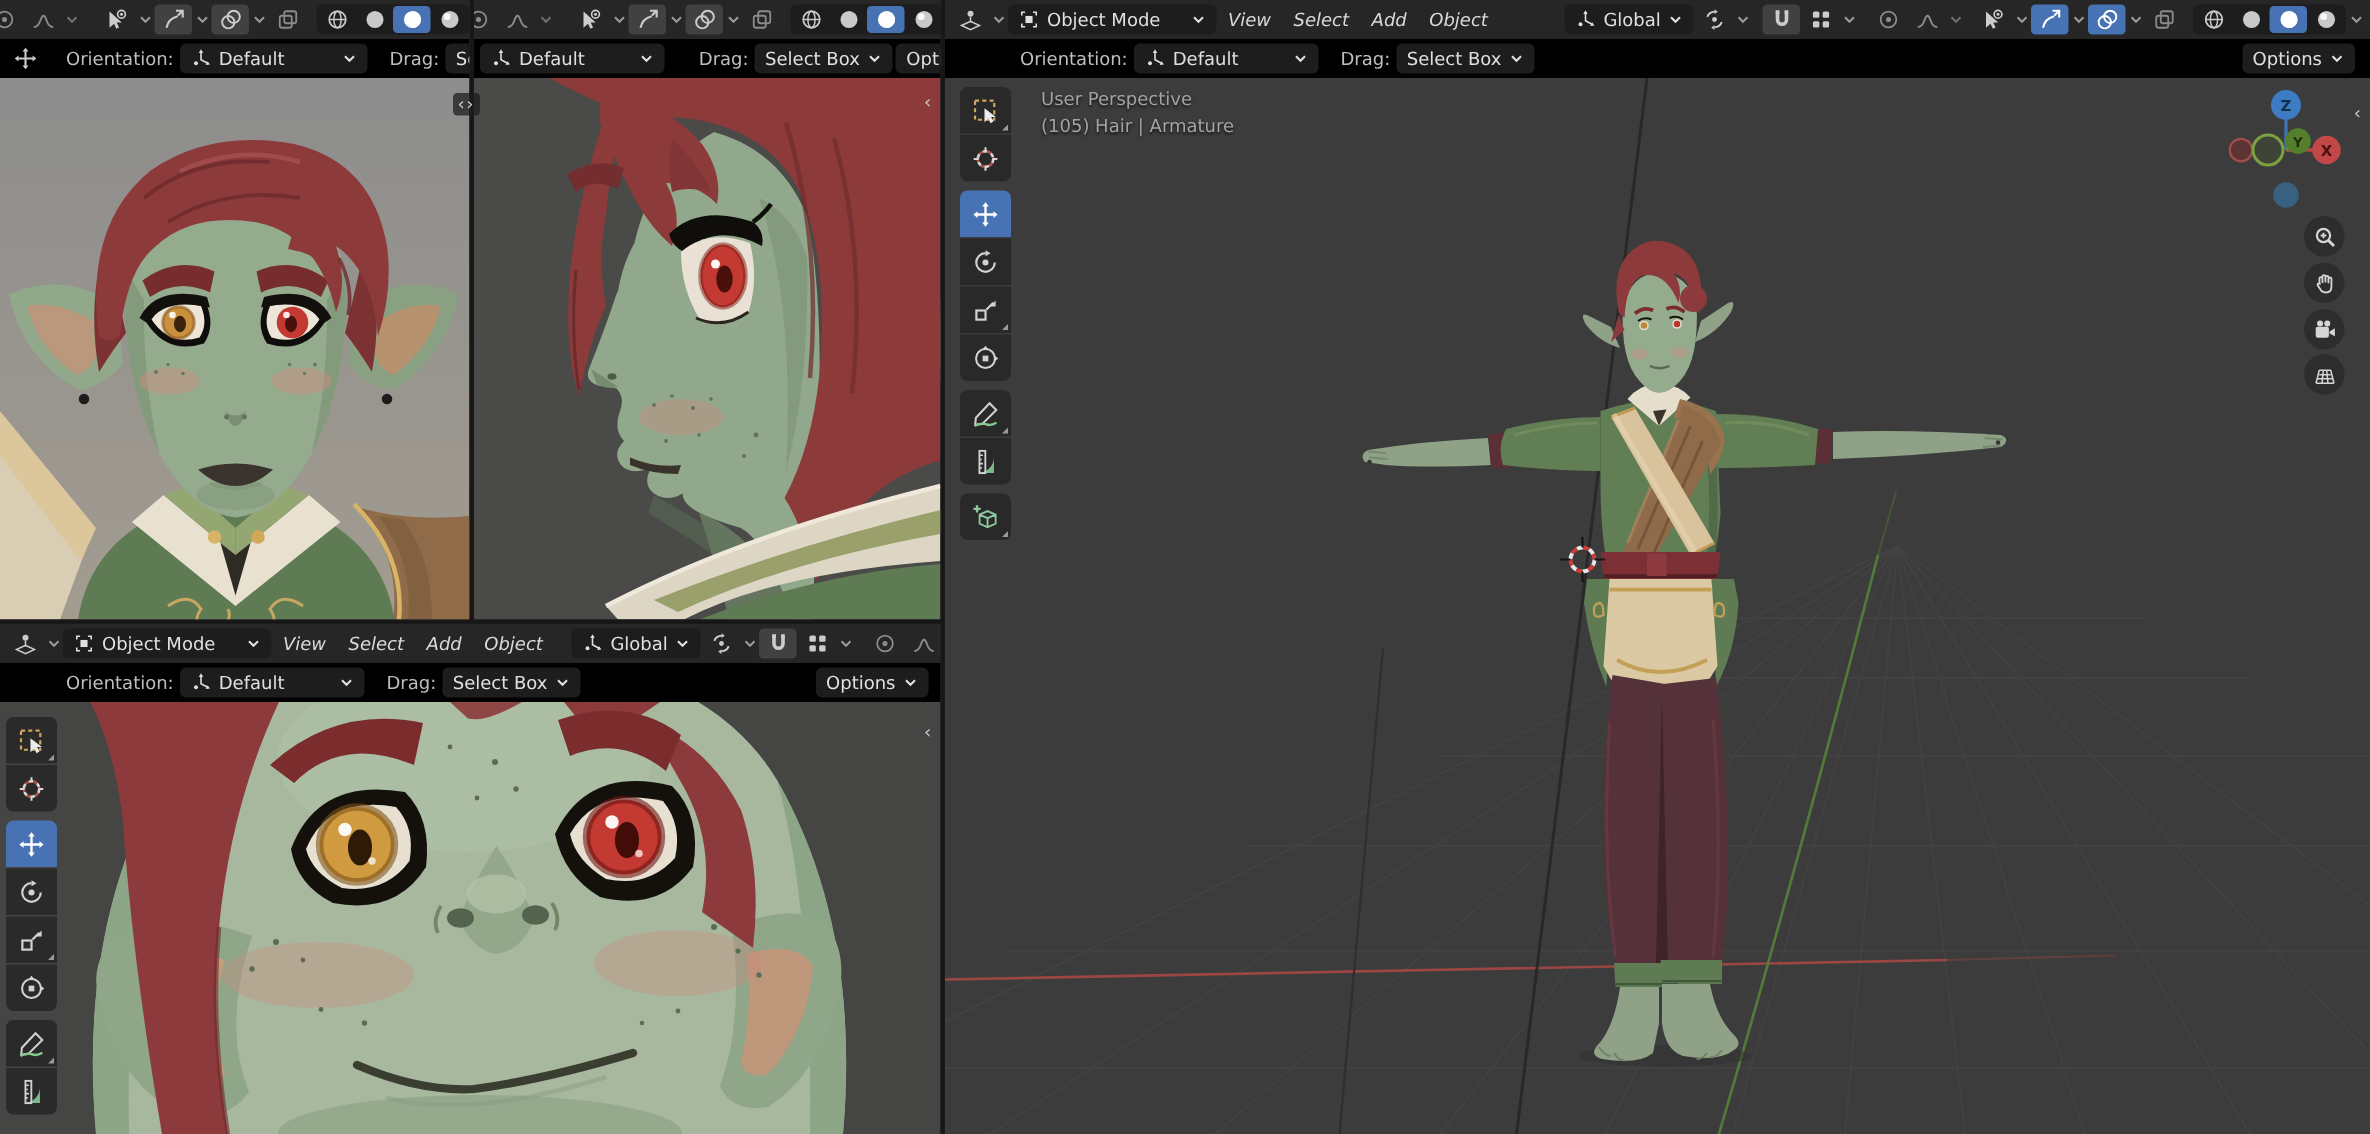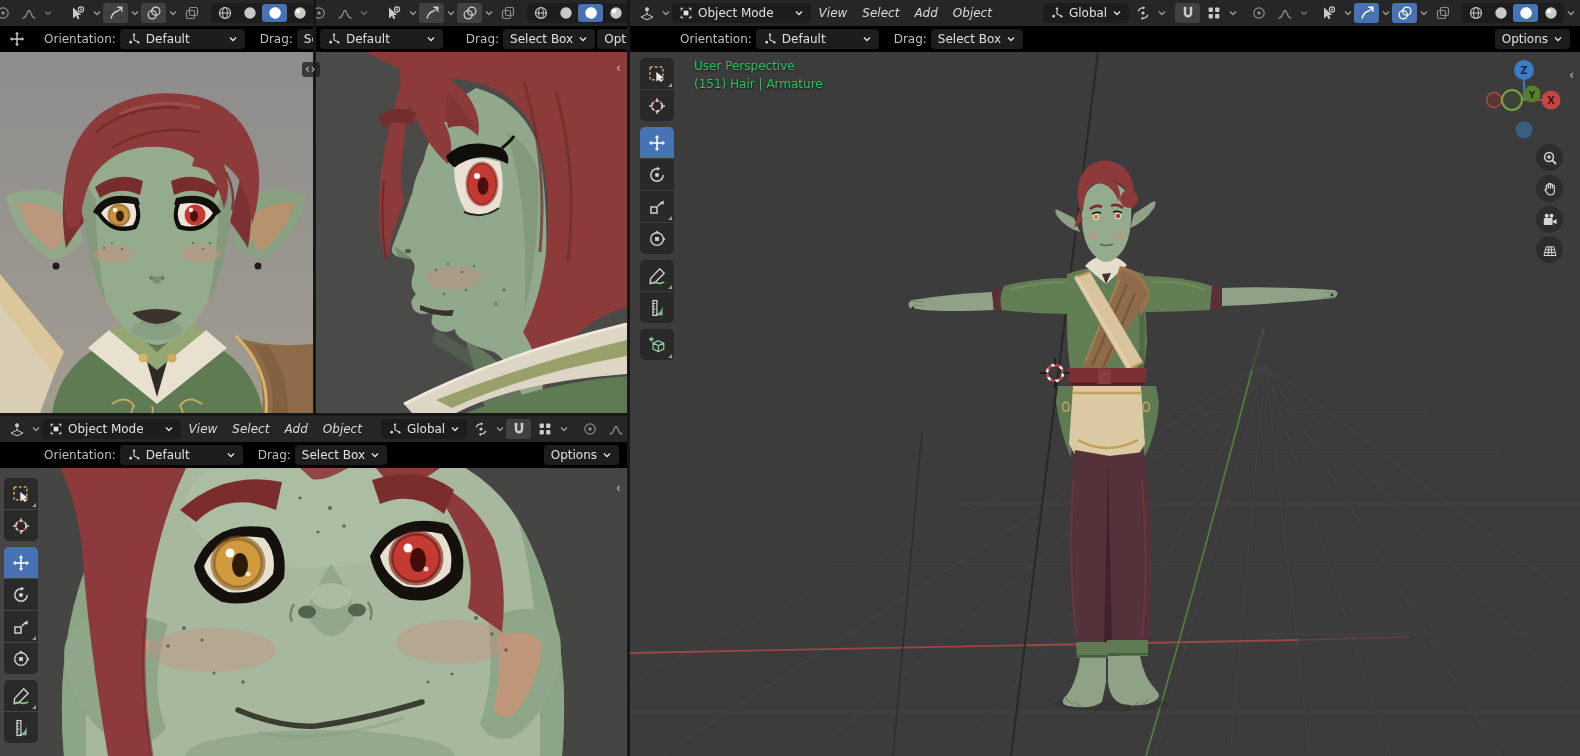--- a/index.html
+++ b/index.html
@@ -37,21 +37,21 @@
         justify-content:center;color:#d2d2d2;position:relative;margin-bottom:1px;}
   .tool.first{border-radius:5px 5px 0 0;}
   .tool.last{border-radius:0 0 5px 5px;}
   .tool.solo{border-radius:5px;}
   .tool.blue{background:#4772b3;color:#fff;}
   .tool .sub{position:absolute;right:2px;bottom:2px;width:0;height:0;
              border-left:4px solid transparent;border-bottom:4px solid #9a9a9a;}
   .tgap{height:5px;flex:none;}
   .edge-toggle{position:absolute;z-index:9;color:#c9c9c9;background:rgba(30,30,30,.75);
                border-radius:3px;font-size:12px;line-height:15px;padding:0 3px;letter-spacing:1px;}
-  .overlay-text{position:absolute;left:64px;color:#22c55e;text-shadow:0 1px 2px rgba(0,0,0,.7);z-index:4;}
+  .overlay-text{position:absolute;left:64px;color:#a3a3a3;text-shadow:0 1px 2px rgba(0,0,0,.7);z-index:4;}
   .navbtn{position:absolute;width:27px;height:27px;border-radius:50%;background:rgba(42,42,42,.85);
           color:#d6d6d6;display:flex;align-items:center;justify-content:center;z-index:7;}
   #gizmo{position:absolute;z-index:7;}
   .icon16{width:16px;height:16px;display:block;}
   .icon14{width:14px;height:14px;display:block;}
   .icon18{width:18px;height:18px;display:block;}
 </style>
 </head>
 <body>
 
@@ -1017,21 +1017,21 @@
         </g>
 
         <g>
           <circle cx="425" cy="321" r="8" fill="none" stroke="#e8e8e8" stroke-width="2.6" stroke-dasharray="4.2 4.2"></circle>
           <circle cx="425" cy="321" r="8" fill="none" stroke="#cf3d36" stroke-width="2.6" stroke-dasharray="4.2 4.2" stroke-dashoffset="4.2"></circle>
           <path d="M425 306 V313 M425 329 V336 M410 321 H417 M433 321 H440" stroke="#151515" stroke-width="1.4"></path>
         </g>
       </svg>
 
       <div class="overlay-text" style="top:7px">User Perspective</div>
-      <div class="overlay-text" style="top:25px">(151) Hair | Armature</div>
+      <div class="overlay-text" style="top:25px">(105) Hair | Armature</div>
 
       <div class="toolcol" style="left:10px;top:6px">
         <div class="tool first">
             <svg class="icon18">
               <use href="#i-selbox"></use>
             </svg>
             <span class="sub"></span>
           </div>
         <div class="tool last">
             <svg class="icon18">

